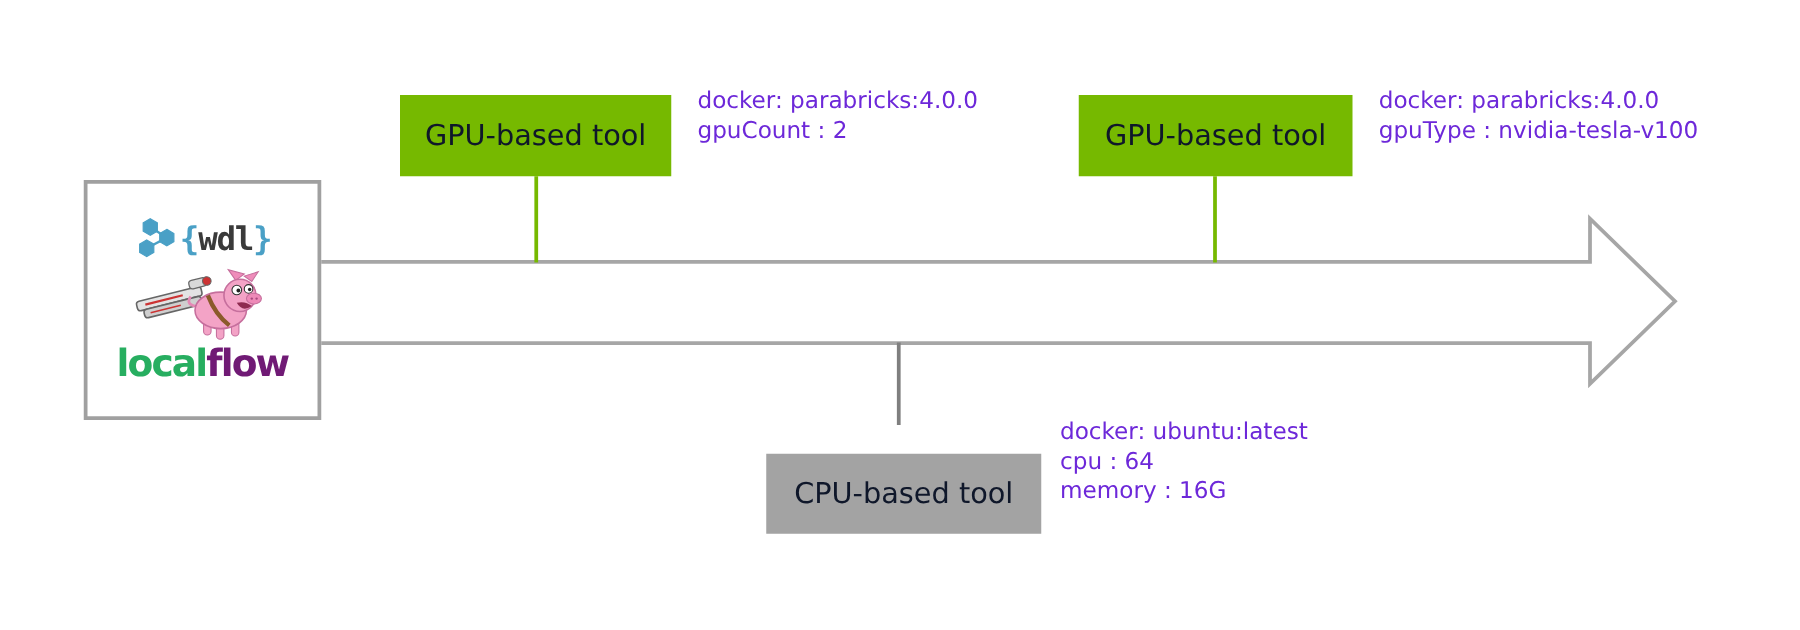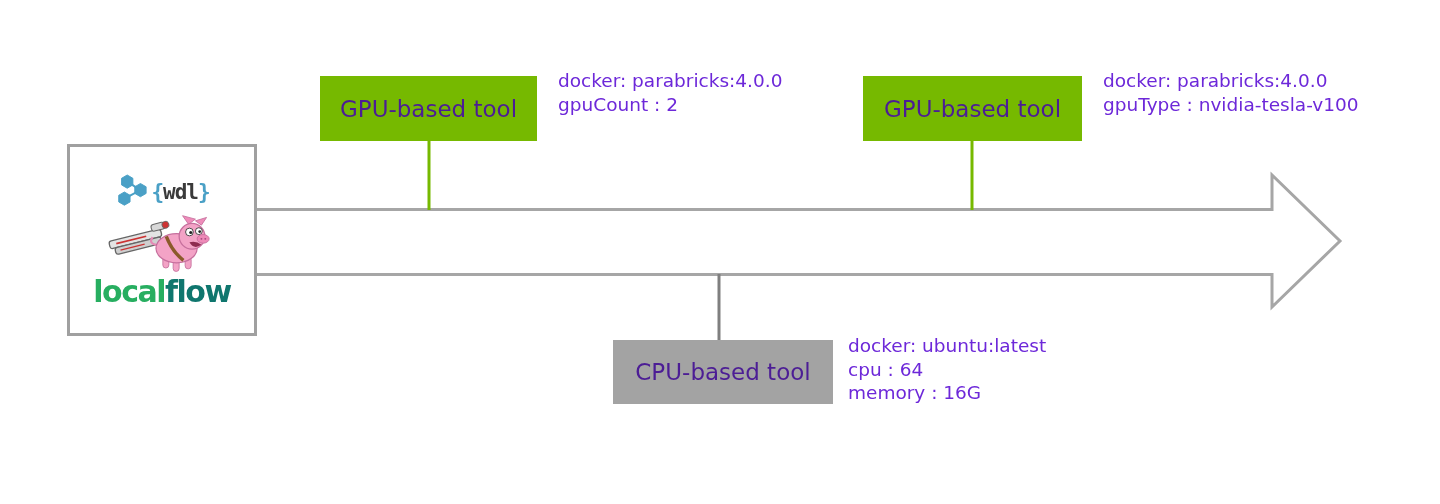--- a/index.html
+++ b/index.html
@@ -12,49 +12,49 @@
   .gpu-connector{stroke:var(--gpu-green,#76b900);stroke-width:3;}
   .cpu-connector{stroke:var(--connector-gray,#7f7f7f);stroke-width:3;}
 
   .arrow-label{
     position:absolute;left:256px;top:211px;width:1000px;height:62px;z-index:1;
     display:flex;align-items:center;padding-left:12px;font-size:19.5px;color:#151515;
   }
 
   .tool-box{
     position:absolute;z-index:2;display:flex;align-items:center;justify-content:center;
-    color:#4c1d95;font-size:23px;
+    color:#0f172a;font-size:23px;
   }
   .gpu-box{background:var(--gpu-green,#76b900);}
-  .cpu-box{background:var(--cpu-gray,#a3a3a3);}
+  .cpu-box{background:var(--cpu-gray,#a3a3a3);margin-top:23px;}
   .gpu-box-1{left:320px;top:76px;width:217px;height:65px;}
   .gpu-box-2{left:863px;top:76px;width:219px;height:65px;}
   .cpu-box-1{left:613px;top:340px;width:220px;height:64px;}
 
   .annotation{
     position:absolute;z-index:1;font-size:18.5px;line-height:23.5px;color:#6d28d9;white-space:nowrap;
   }
   .annotation-1{left:558px;top:69px;}
   .annotation-2{left:1103px;top:69px;}
   .annotation-3{left:848px;top:334px;}
 
   .source-box{
     position:absolute;left:67px;top:144px;width:190px;height:192px;z-index:2;
     box-sizing:border-box;border:3px solid var(--box-border-gray,#a0a0a0);background:#ffffff;
     display:flex;flex-direction:column;align-items:center;justify-content:center;gap:3px;
   }
   .wdl-row{display:flex;align-items:center;gap:3px;}
   .wdl-text{
     font-family:"DejaVu Sans Mono","Liberation Mono",monospace;font-weight:bold;
-    font-size:21px;color:#3a3a3a;letter-spacing:-1px;
+    font-size:26px;color:#3a3a3a;letter-spacing:-1px;
   }
   .wdl-brace{color:var(--wdl-blue,#4aa0c6);font-weight:bold;}
   .nextflow-logo{font-size:30px;font-weight:bold;letter-spacing:-1.5px;line-height:1;}
   .nf-prefix{color:var(--nextflow-green,#27ae60);}
-  .nf-suffix{color:#0f766e;margin-top:32px;}
+  .nf-suffix{color:#701a75;margin-top:32px;}
 </style>
 </head>
 <body>
 
 <div class="canvas">
 
   <svg class="layer" width="1440" height="504" viewBox="0 0 1440 504">
     <polygon class="flow-arrow" points="250,209.5 1272,209.5 1272,175 1340,241 1272,307 1272,274.5 250,274.5"></polygon>
     <line class="gpu-connector" x1="429" y1="141" x2="429" y2="210"></line>
     <line class="gpu-connector" x1="972" y1="141" x2="972" y2="210"></line>

